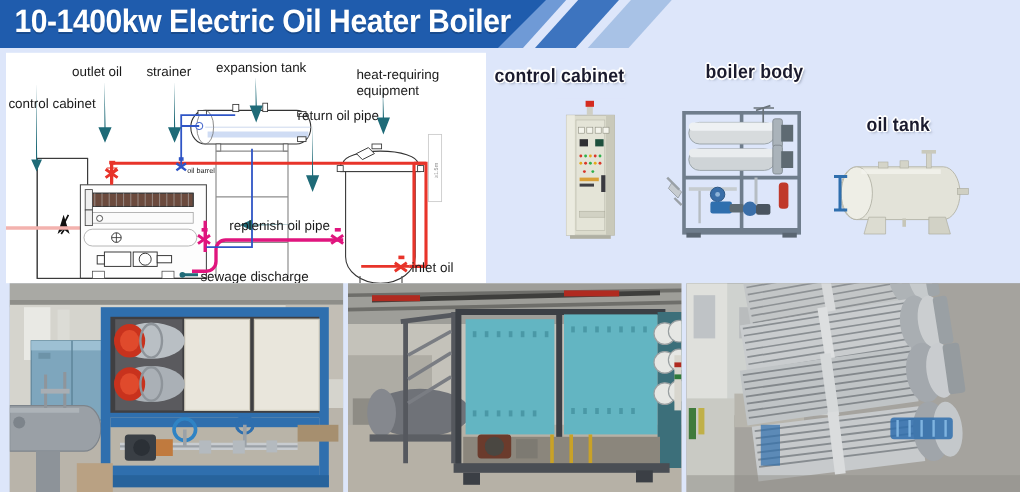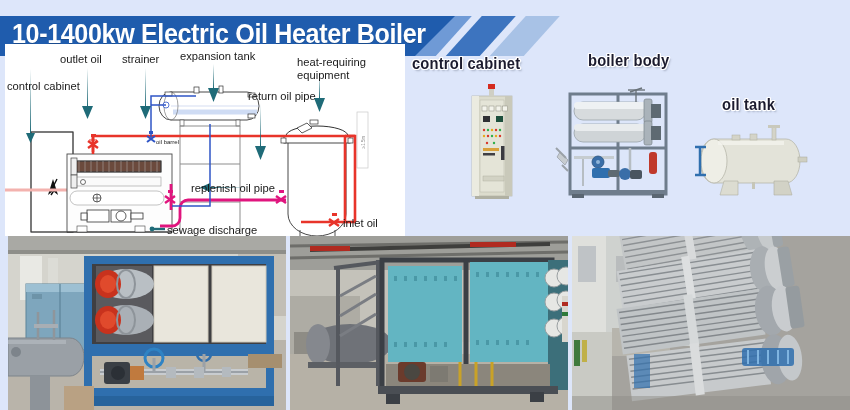--- a/index.html
+++ b/index.html
@@ -5,21 +5,21 @@
   html,body{margin:0;padding:0;}
   body{
     width:850px;height:410px;overflow:hidden;
     background:#dde6fa;
     font-family:"Liberation Sans", sans-serif;
     position:relative;
   }
   .page{position:absolute;inset:0;background:#dde6fa;overflow:hidden;}
 
   
-  .banner-wrap{position:absolute;left:0;top:16px;width:682px;height:40px;overflow:hidden;}
+  .banner-wrap{position:absolute;left:0;top:0;width:682px;height:40px;overflow:hidden;}
   .stripe{position:absolute;top:-14px;height:72px;width:34px;transform:skewX(-42deg);}
   .stripe.s1{left:418px;background:#6f9ad6;}
   .stripe.s2{left:462px;background:#3d74bf;}
   .stripe.s3{left:506px;background:#a8c2e6;}
   .banner{
     position:absolute;left:0;top:0;height:40px;width:455px;
     background:#1f5cad;
     clip-path:polygon(0 0, 455px 0, 415px 40px, 0 40px);
   }
   .banner-title{

